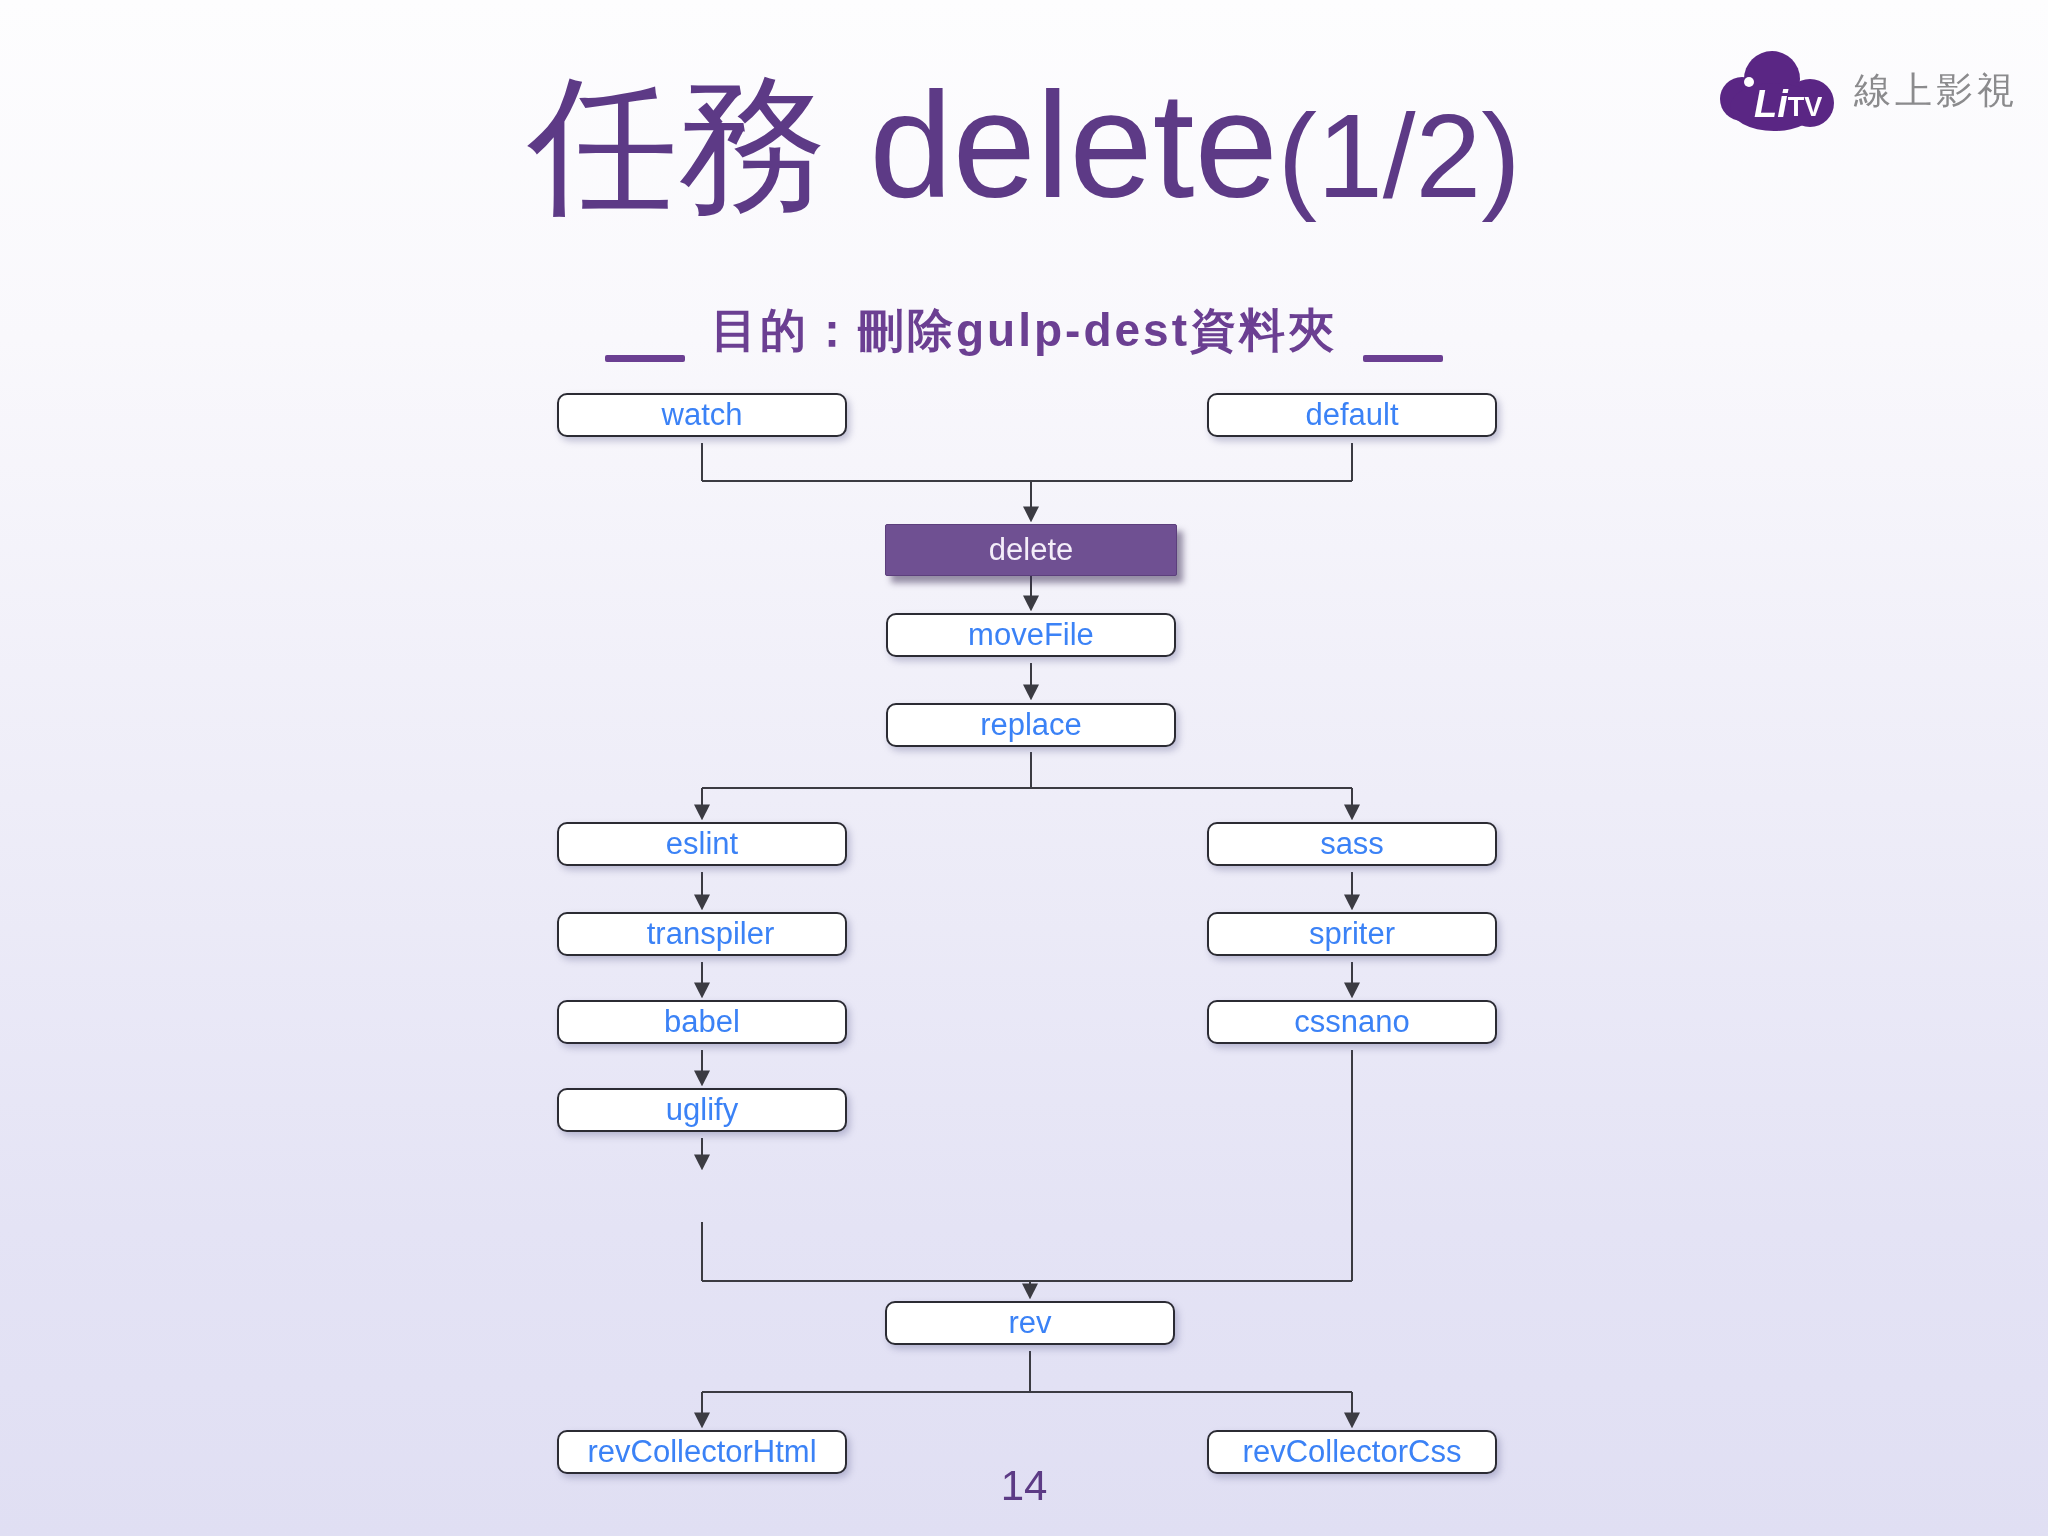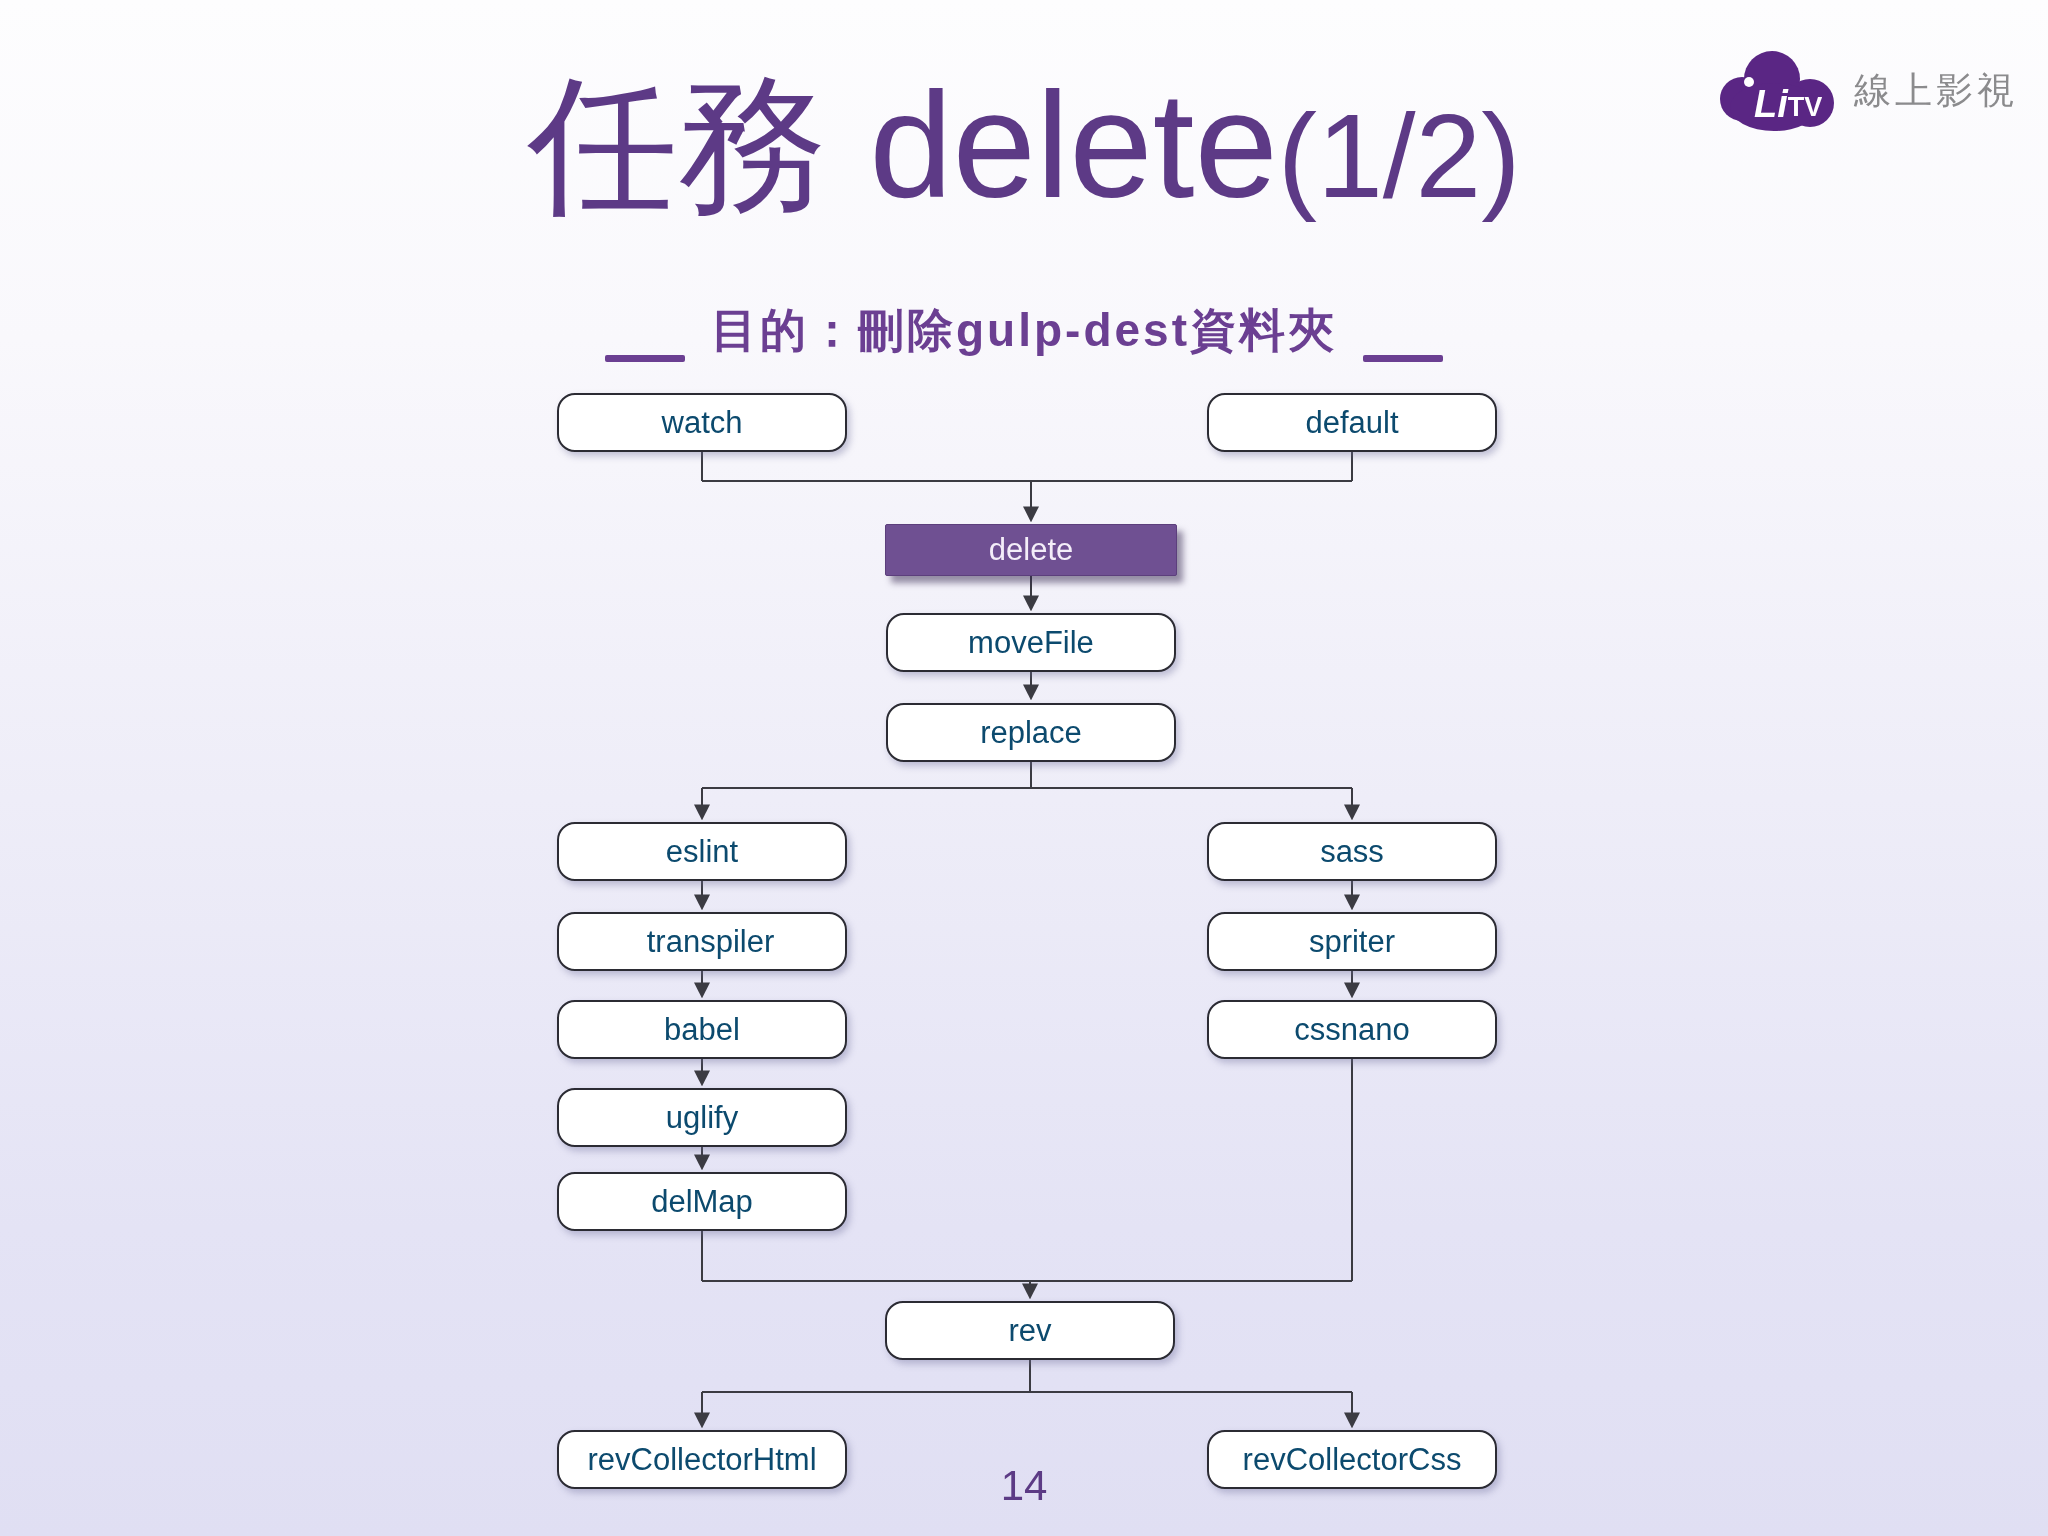--- a/index.html
+++ b/index.html
@@ -33,26 +33,26 @@
   }
   .subtitle-dash{width:80px;height:7px;background:#6b3f92;border-radius:2px;}
   .subtitle{
     font-size:46px;font-weight:bold;color:#6b3f92;letter-spacing:3px;white-space:nowrap;
   }
 
   
   .connectors{position:absolute;left:0;top:0;}
 
   .node{
-    position:absolute;width:290px;height:59px;
+    position:absolute;width:290px;height:44px;
     background:#ffffff;
-    border:2px solid #2b2b33;border-radius:18px;
+    border:2px solid #2b2b33;border-radius:10px;
     box-sizing:border-box;
     display:flex;align-items:center;justify-content:center;
-    font-size:31px;color:#0c4a6e;
+    font-size:31px;color:#3b82f6;
     box-shadow:3px 4px 7px rgba(110,110,155,0.40);
   }
   .node.highlight{
     background:#6f5092;color:#f4eef9;
     border:1px solid #5c3f7c;border-radius:2px;
     width:292px;height:52px;
     box-shadow:6px 7px 6px rgba(55,42,82,0.50);
   }
 
   .n-watch{left:557px;top:393px;}
@@ -150,20 +150,19 @@
   <div class="node highlight n-delete">delete</div>
   <div class="node n-moveFile">moveFile</div>
   <div class="node n-replace">replace</div>
   <div class="node n-eslint">eslint</div>
   <div class="node n-sass">sass</div>
   <div class="node n-transpiler">transpiler</div>
   <div class="node n-spriter">spriter</div>
   <div class="node n-babel">babel</div>
   <div class="node n-cssnano">cssnano</div>
   <div class="node n-uglify">uglify</div>
-  <div class="node n-delMap">delMap</div>
   <div class="node n-rev">rev</div>
   <div class="node n-revCollectorHtml">revCollectorHtml</div>
   <div class="node n-revCollectorCss">revCollectorCss</div>
 
   <div class="page-number">14</div>
 
 </div>
 
 </body></html>

